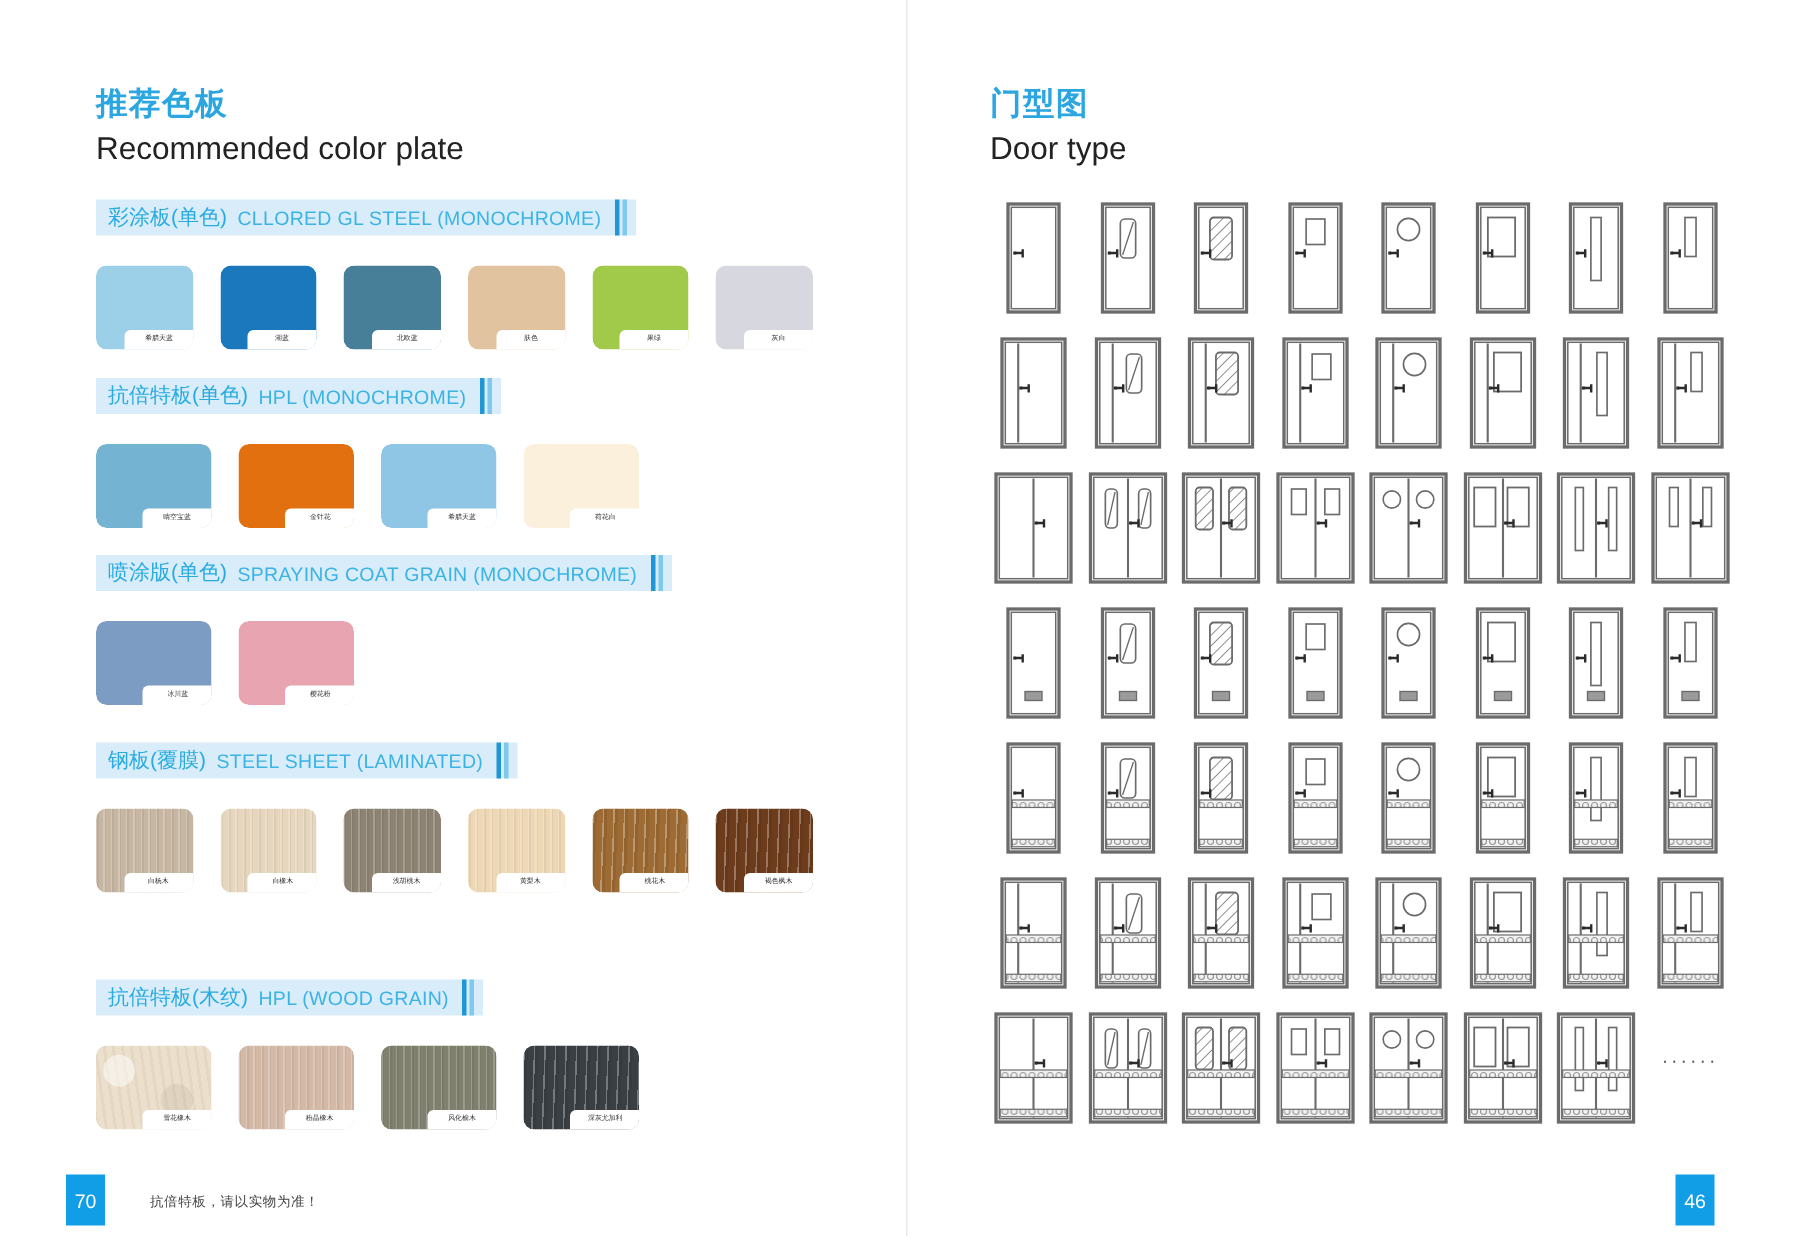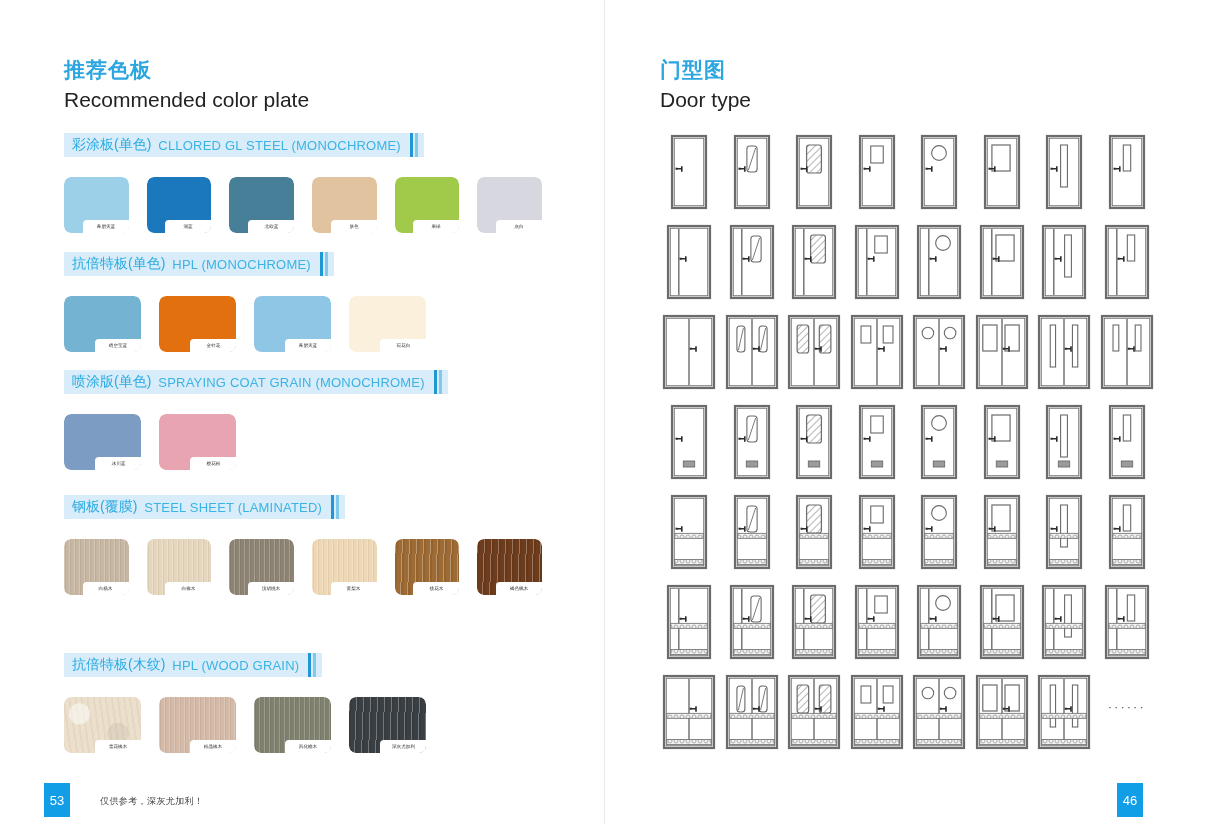--- a/index.html
+++ b/index.html
@@ -275,22 +275,22 @@
               <div class="fill" style="background: rgb(58, 63, 68);"></div>
               <div class="grain v2"></div>
               <div class="tab">
                 <span>深灰尤加利</span>
               </div>
             </div>
           </div>
         </div>
       </div>
 
-    <div class="foot-num" style="left:44px;top:783px;">53</div>
-    <div class="foot-note" style="left:100px;top:795px;">仅供参考，深灰尤加利！</div>
+    <div class="foot-num" style="left:44px;top:783px;">70</div>
+    <div class="foot-note" style="left:100px;top:795px;">抗倍特板，请以实物为准！</div>
   </div>
 
   <div class="right">
     <div class="right-head">
       <div class="h-cn">门型图</div>
       <div class="h-en">Door type</div>
     </div>
     <div class="door-grid" id="door-grid">
         <div class="d-row">
           <div class="d-cell">

